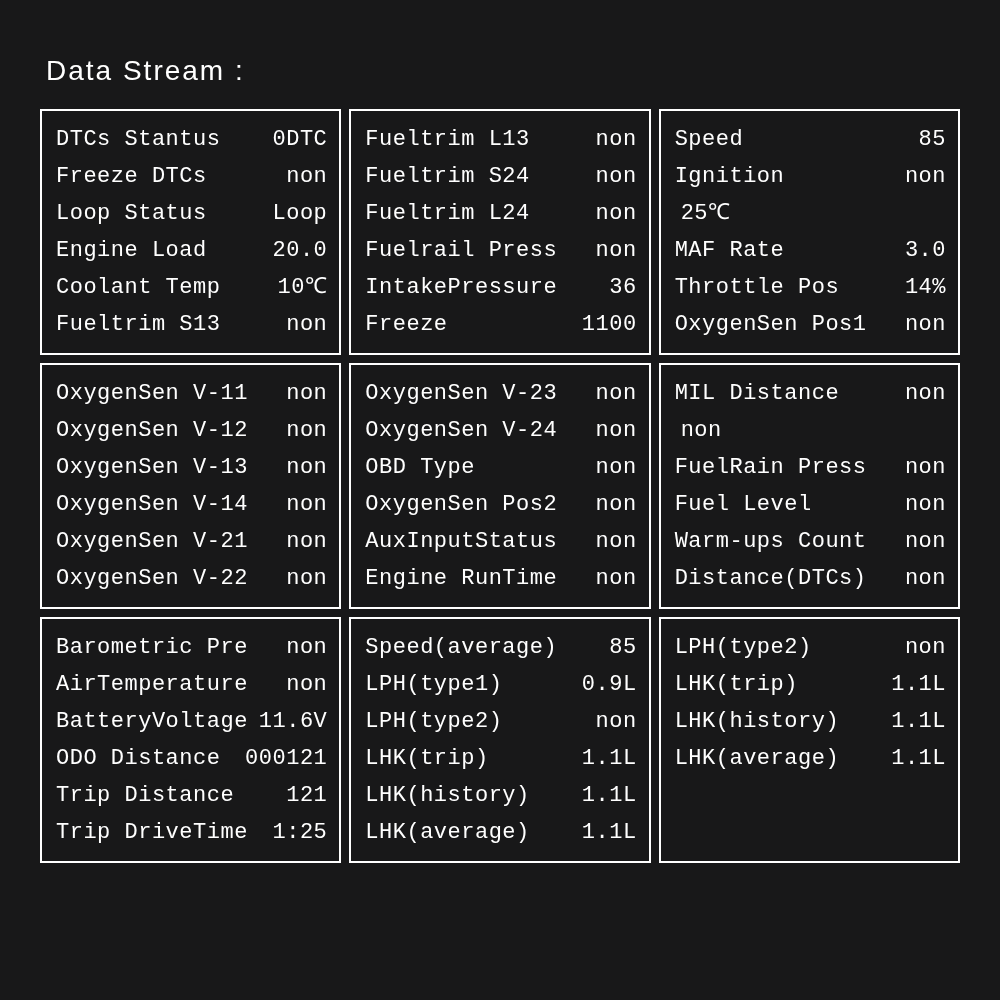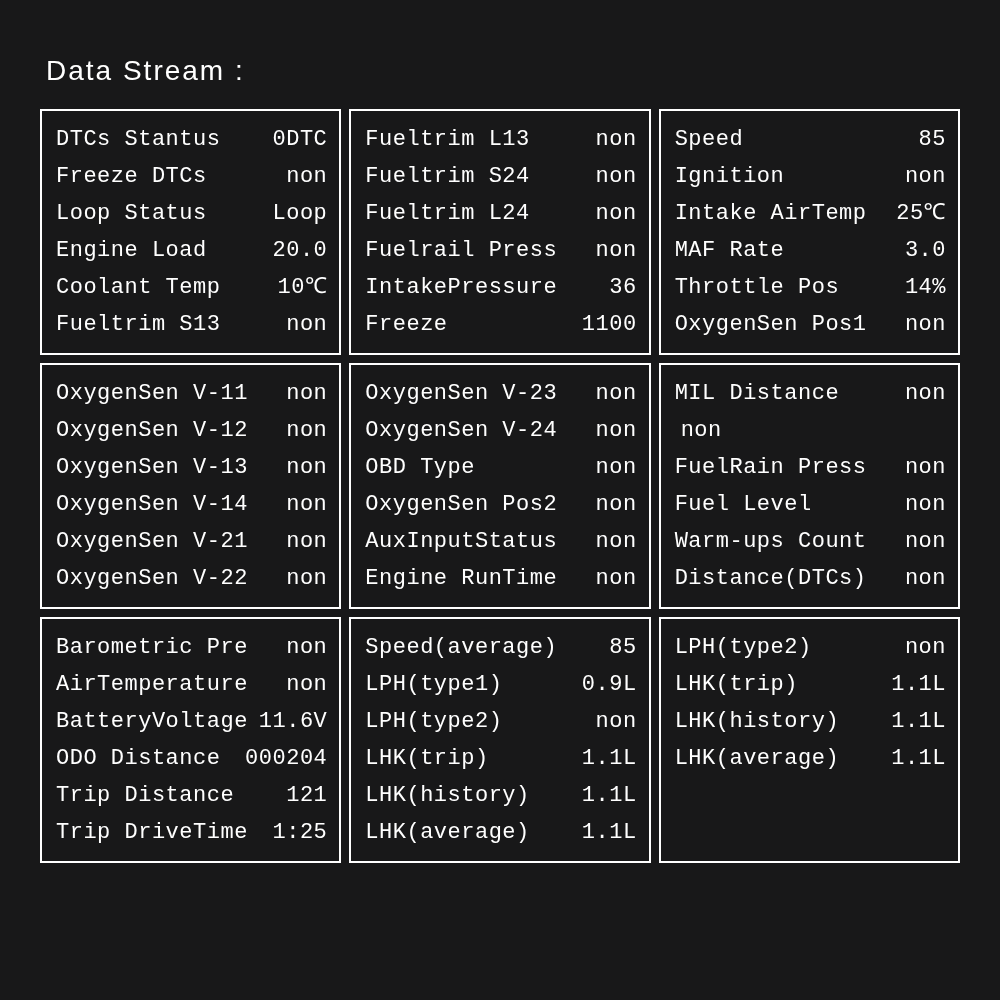--- a/index.html
+++ b/index.html
@@ -108,21 +108,20 @@
     <div class="panel">
       <div class="row">
         <span class="label">Speed</span>
         <span class="value">85</span>
       </div>
       <div class="row">
         <span class="label">Ignition</span>
         <span class="value">non</span>
       </div>
       <div class="row">
-        <span class="label">Intake AirTemp</span>
         <span class="value">25℃</span>
       </div>
       <div class="row">
         <span class="label">MAF Rate</span>
         <span class="value">3.0</span>
       </div>
       <div class="row">
         <span class="label">Throttle Pos</span>
         <span class="value">14%</span>
       </div>
@@ -216,21 +215,21 @@
       <div class="row">
         <span class="label">AirTemperature</span>
         <span class="value">non</span>
       </div>
       <div class="row">
         <span class="label">BatteryVoltage</span>
         <span class="value">11.6V</span>
       </div>
       <div class="row">
         <span class="label">ODO Distance</span>
-        <span class="value">000204</span>
+        <span class="value">000121</span>
       </div>
       <div class="row">
         <span class="label">Trip Distance</span>
         <span class="value">121</span>
       </div>
       <div class="row">
         <span class="label">Trip DriveTime</span>
         <span class="value">1:25</span>
       </div>
     </div>

